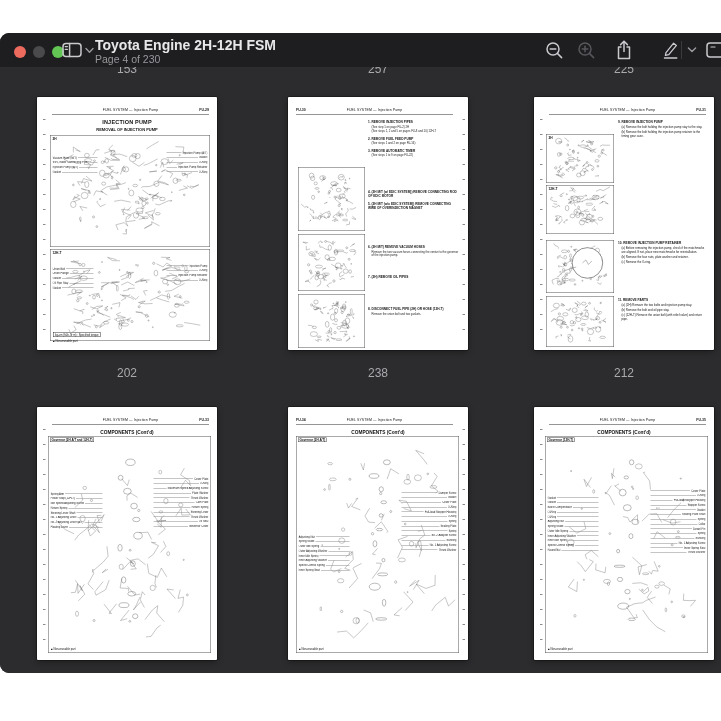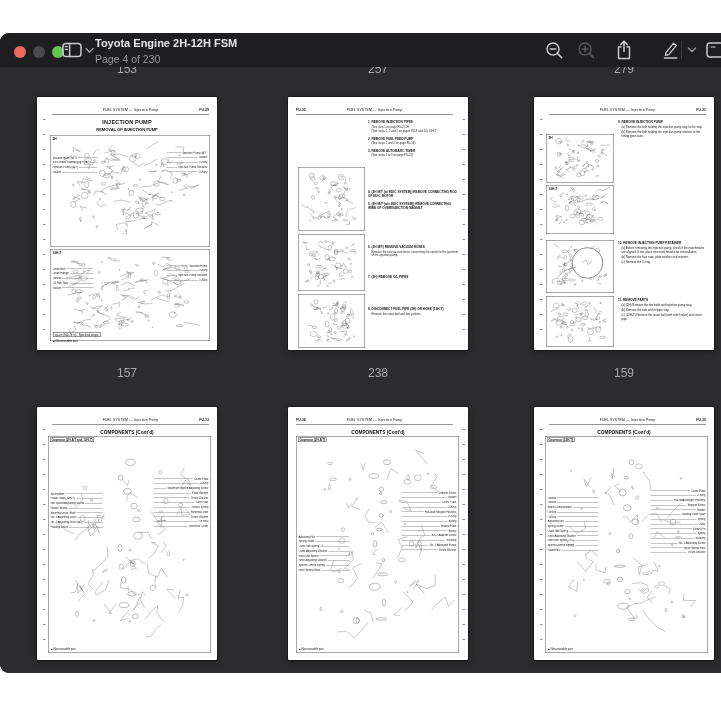--- a/index.html
+++ b/index.html
@@ -8,21 +8,21 @@
   
   .window{position:absolute;left:0;top:33px;width:721px;height:640px;border-radius:9px 0 0 9px;
     overflow:hidden;background:#2c2c2e;}
   .titlebar{position:absolute;left:0;top:0;width:100%;height:34px;background:#1e1e20;
     border-bottom:1px solid #161617;}
   .tl{position:absolute;top:13px;width:12px;height:12px;border-radius:50%;}
   .tl-red{left:14px;background:#ec6a5e;}
   .tl-mid{left:33px;background:#4a4a4d;}
   .tl-grn{left:52px;background:#62c554;}
   .sidebar-btn{position:absolute;left:62px;top:7px;width:34px;height:20px;display:flex;align-items:center;gap:3px;cursor:default;}
-  .win-title{position:absolute;left:95px;top:4px;font-size:11px;font-weight:bold;color:#e8e8ea;white-space:nowrap;}
+  .win-title{position:absolute;left:95px;top:4px;font-size:14px;font-weight:bold;color:#e8e8ea;white-space:nowrap;}
   .win-sub{position:absolute;left:95px;top:20px;font-size:10.5px;color:#98989d;white-space:nowrap;}
   .tb-btn{position:absolute;top:6px;width:24px;height:22px;display:flex;align-items:center;justify-content:center;}
   .tb-divider{position:absolute;left:681px;top:8px;width:1px;height:18px;background:#3a3a3d;}
   .icon-stroke{stroke:#c9c9ce;stroke-width:1.5;fill:none;stroke-linecap:round;stroke-linejoin:round;}
   .icon-dim{stroke:#57575b;}
   
   .content{position:absolute;left:0;top:34px;right:0;bottom:0;background:#2c2c2e;overflow:hidden;}
   .partial-strip{position:absolute;left:0;top:0;width:100%;height:11px;overflow:hidden;}
   .partial-label{position:absolute;width:180px;text-align:center;font-size:12px;color:#a9a9ae;margin-top:-5px;}
   .row-label{position:absolute;top:299px;width:180px;text-align:center;font-size:12px;color:#a9a9ae;}
@@ -134,21 +134,21 @@
           <line x1="6" y1="6" x2="10" y2="6" class="icon-stroke" style="stroke-width:1.2"></line>
         </svg>
       </div>
     </div>
 
     <div class="content">
 
       <div class="partial-strip">
         <div class="partial-label" style="left:37px">153</div>
         <div class="partial-label" style="left:288px">257</div>
-        <div class="partial-label" style="left:534px">279</div>
+        <div class="partial-label" style="left:534px">225</div>
       </div>
 
       <div class="thumb" style="left:37px;top:30px">
         <div class="page">
             <div class="page-inner">
           <div class="pg-ticks ticks-l"></div>
           <div class="pg-header">
             <span class="pg-hc">FUEL SYSTEM — Injection Pump</span>
             <span class="pg-hr">FU-29</span>
           </div>
@@ -984,23 +984,23 @@
           <div class="txt" style="top:402px">
                 <div class="ln ln-h">11. REMOVE PARTS</div>
                 <div class="ln ln-a">(a) (2H) Remove the two bolts and injection pump stay.</div>
                 <div class="ln ln-a">(b) Remove the bolt and oil pipe stay.</div>
                 <div class="ln ln-a">(c) (12H-T) Remove the union bolt (with relief valve) and return pipe.</div>
               </div>
         </div>
           </div>
       </div>
 
-      <div class="row-label" style="left:37px">157</div>
+      <div class="row-label" style="left:37px">202</div>
       <div class="row-label" style="left:288px">238</div>
-      <div class="row-label" style="left:534px">159</div>
+      <div class="row-label" style="left:534px">212</div>
 
       <div class="thumb" style="left:37px;top:340px">
         <div class="page">
             <div class="page-inner">
           <div class="pg-ticks ticks-l"></div>
           <div class="pg-header">
             <span class="pg-hc">FUEL SYSTEM — Injection Pump</span>
             <span class="pg-hr">FU-33</span>
           </div>
           <div class="pg-rule"></div>

